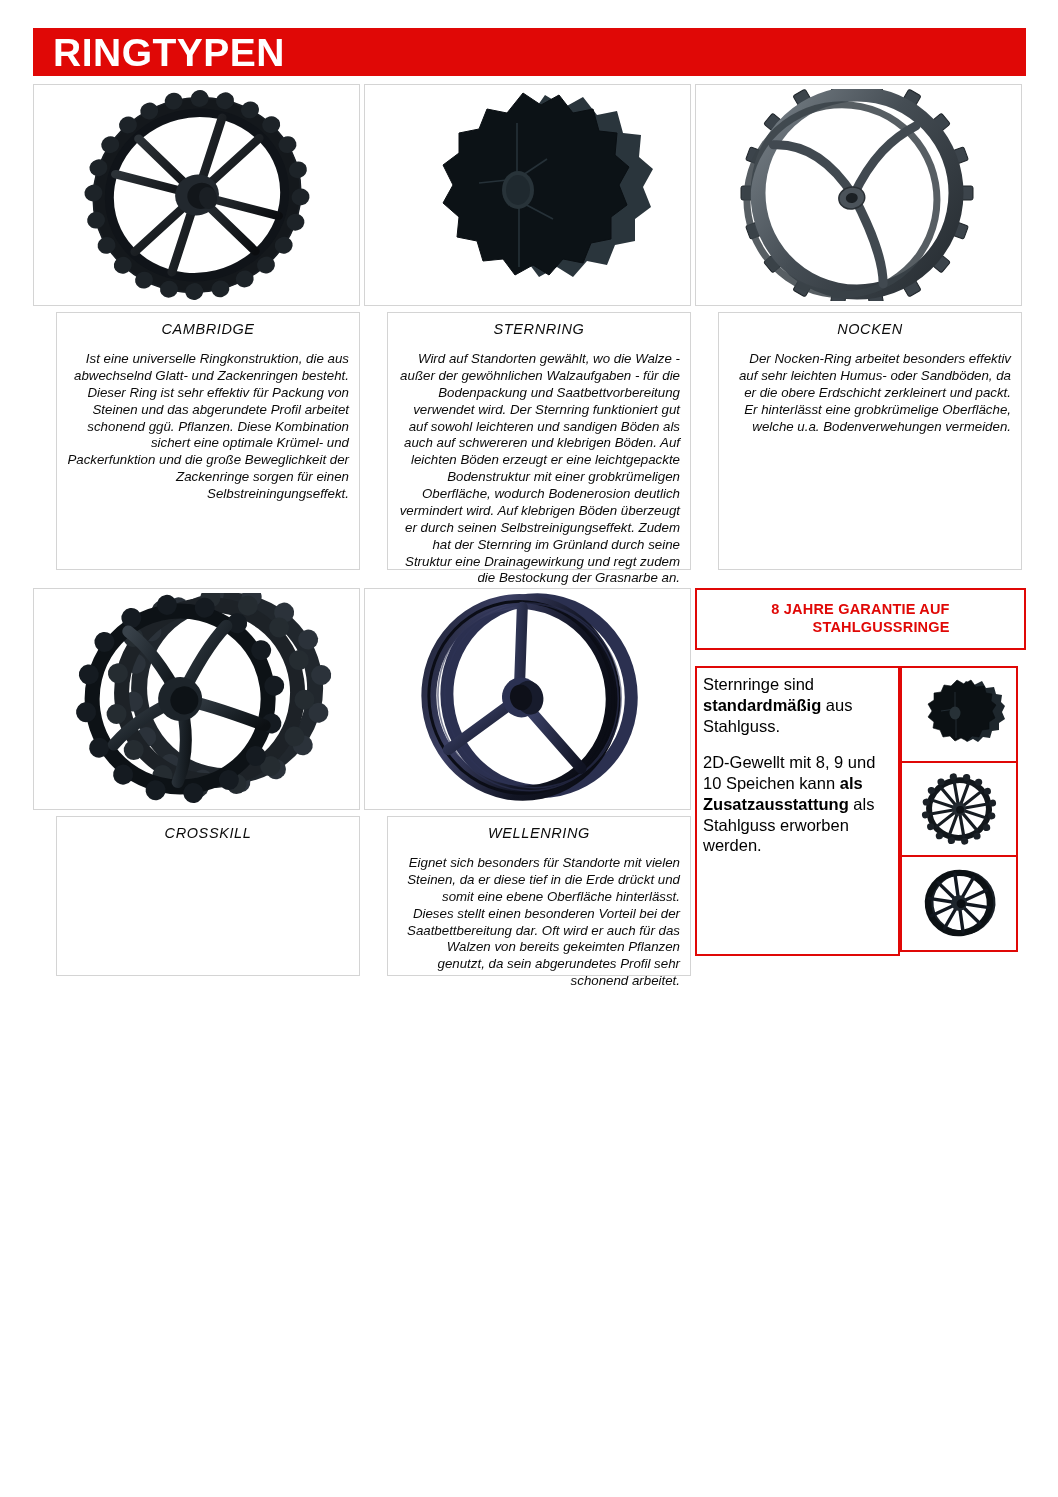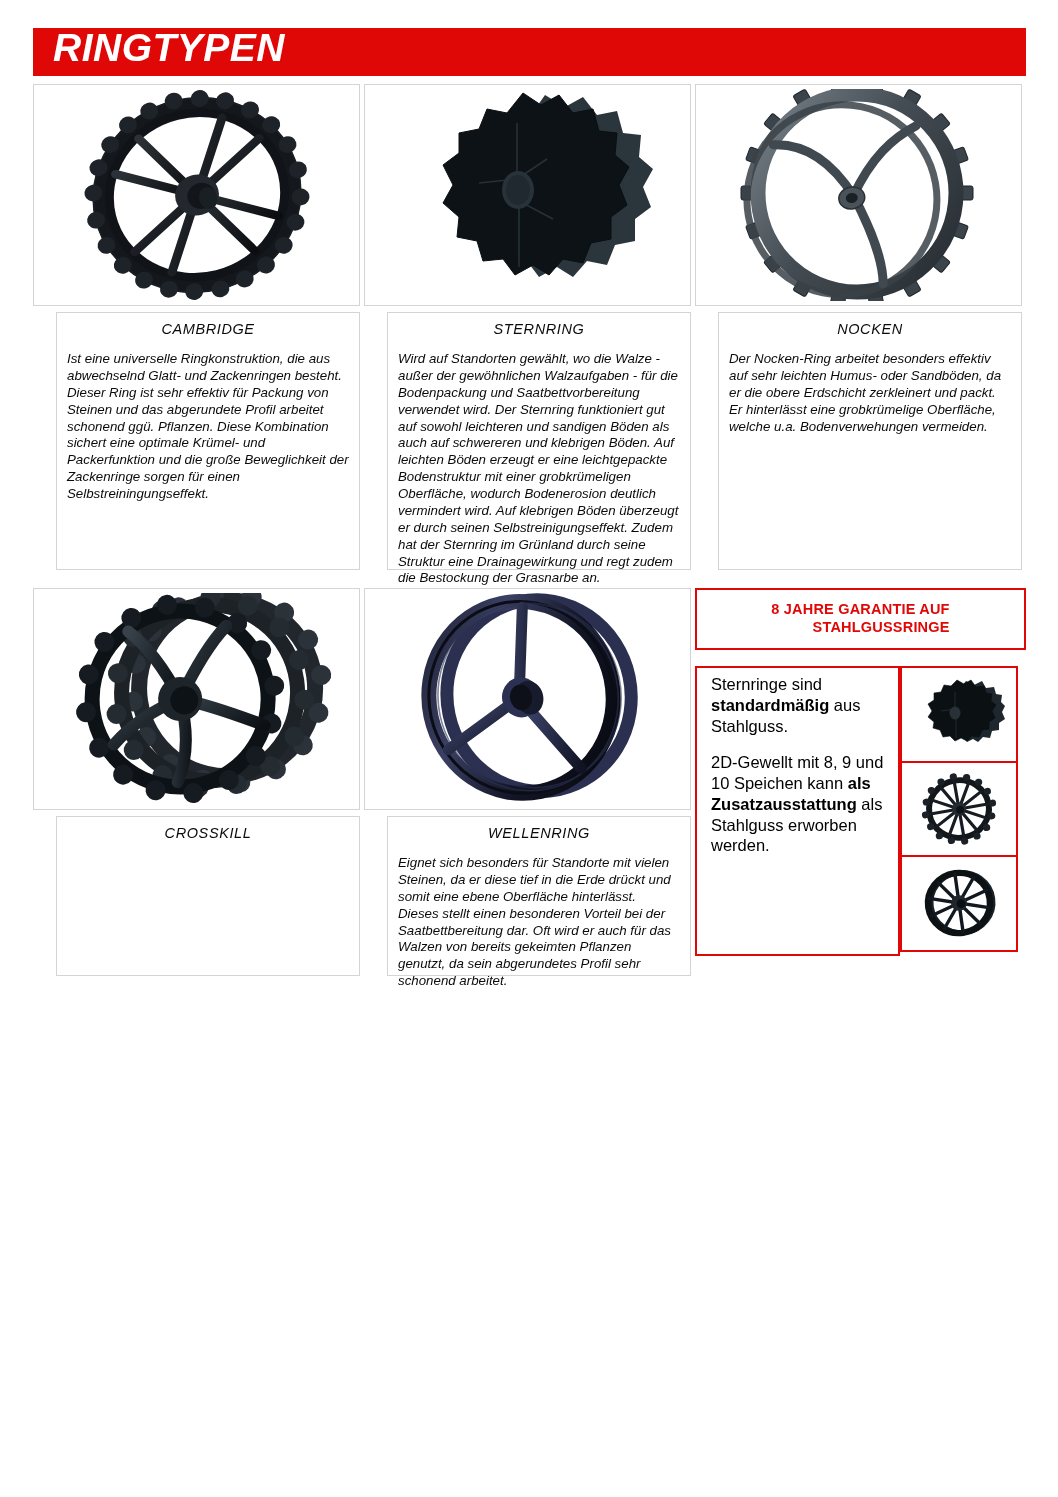--- a/index.html
+++ b/index.html
@@ -9,21 +9,21 @@
     width: 1058px; height: 1497px;
     font-family: "Liberation Sans", sans-serif;
   }
   .page { position: relative; width: 1058px; height: 1497px; background:#fff; }
 
   
   .banner {
     position: absolute; left: 33px; top: 28px;
     width: 993px; height: 48px;
     background: #e00806;
-    display: flex; align-items: flex-start; font-style: italic;
+    display: flex; align-items: center;
   }
   .banner-title {
     color: #ffffff;
     font-size: 39px;
     font-weight: bold;
     letter-spacing: 0.5px;
     padding-left: 20px;
     line-height: 1;
   }
 
@@ -49,21 +49,21 @@
   }
   .cell-title {
     text-align: center;
     font-style: italic;
     font-size: 14.5px;
     color: #0b0b0b;
     letter-spacing: 0.6px;
     margin-bottom: 14px;
   }
   .cell-body {
-    text-align: left;
+    text-align: right;
     font-style: italic;
     font-size: 13.3px;
     line-height: 1.27;
     color: #0b0b0b;
     hyphens: manual;
   }
 
   
   .r1 .txt-cell { height: 258px; }
   .r2 .txt-cell { height: 160px; }
@@ -94,21 +94,21 @@
   }
   .spec-text-box {
     width: 205px;
     border: 2px solid #e00806;
     height: 290px;
     padding: 6px 6px 0 6px;
     position: relative;
     overflow: visible;
   }
   .spec-text-box p {
-    margin: 0 0 16px 8px;
+    margin: 0 0 16px 0;
     font-size: 16.5px;
     line-height: 1.26;
     color: #000;
   }
   .spec-text-box b { font-weight: bold; }
   .spec-thumbs { width: 118px; margin-left: 0; }
   .thumb {
     border: 2px solid #e00806;
     height: 96.6px;
     display: flex; align-items:center; justify-content:center;

